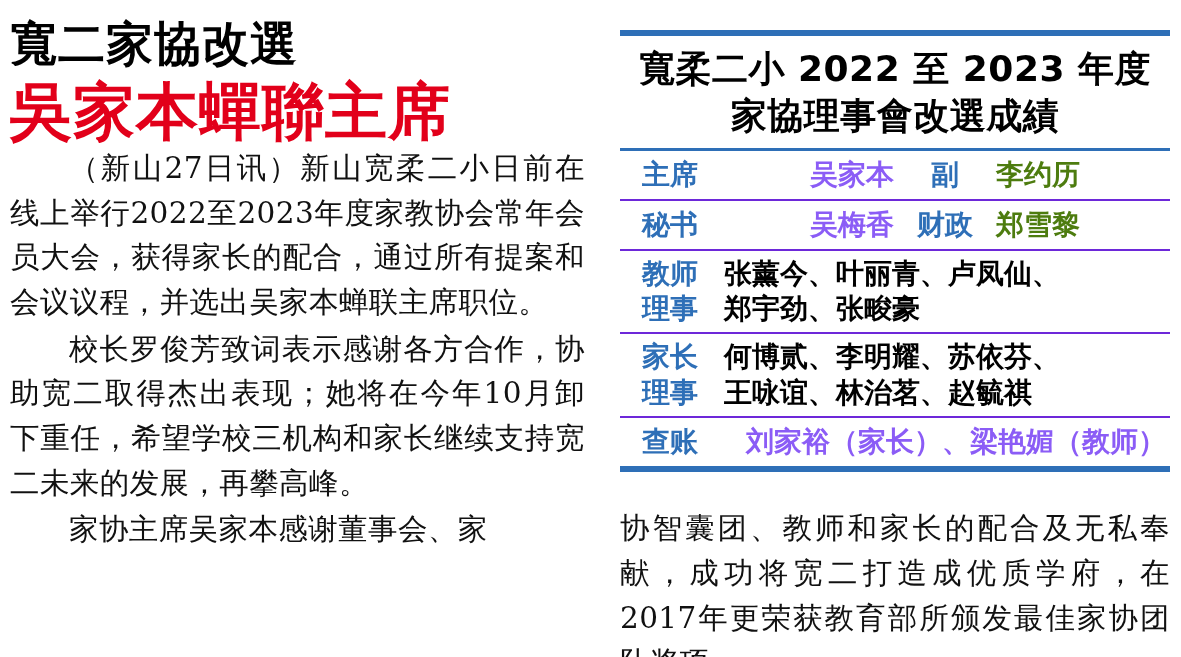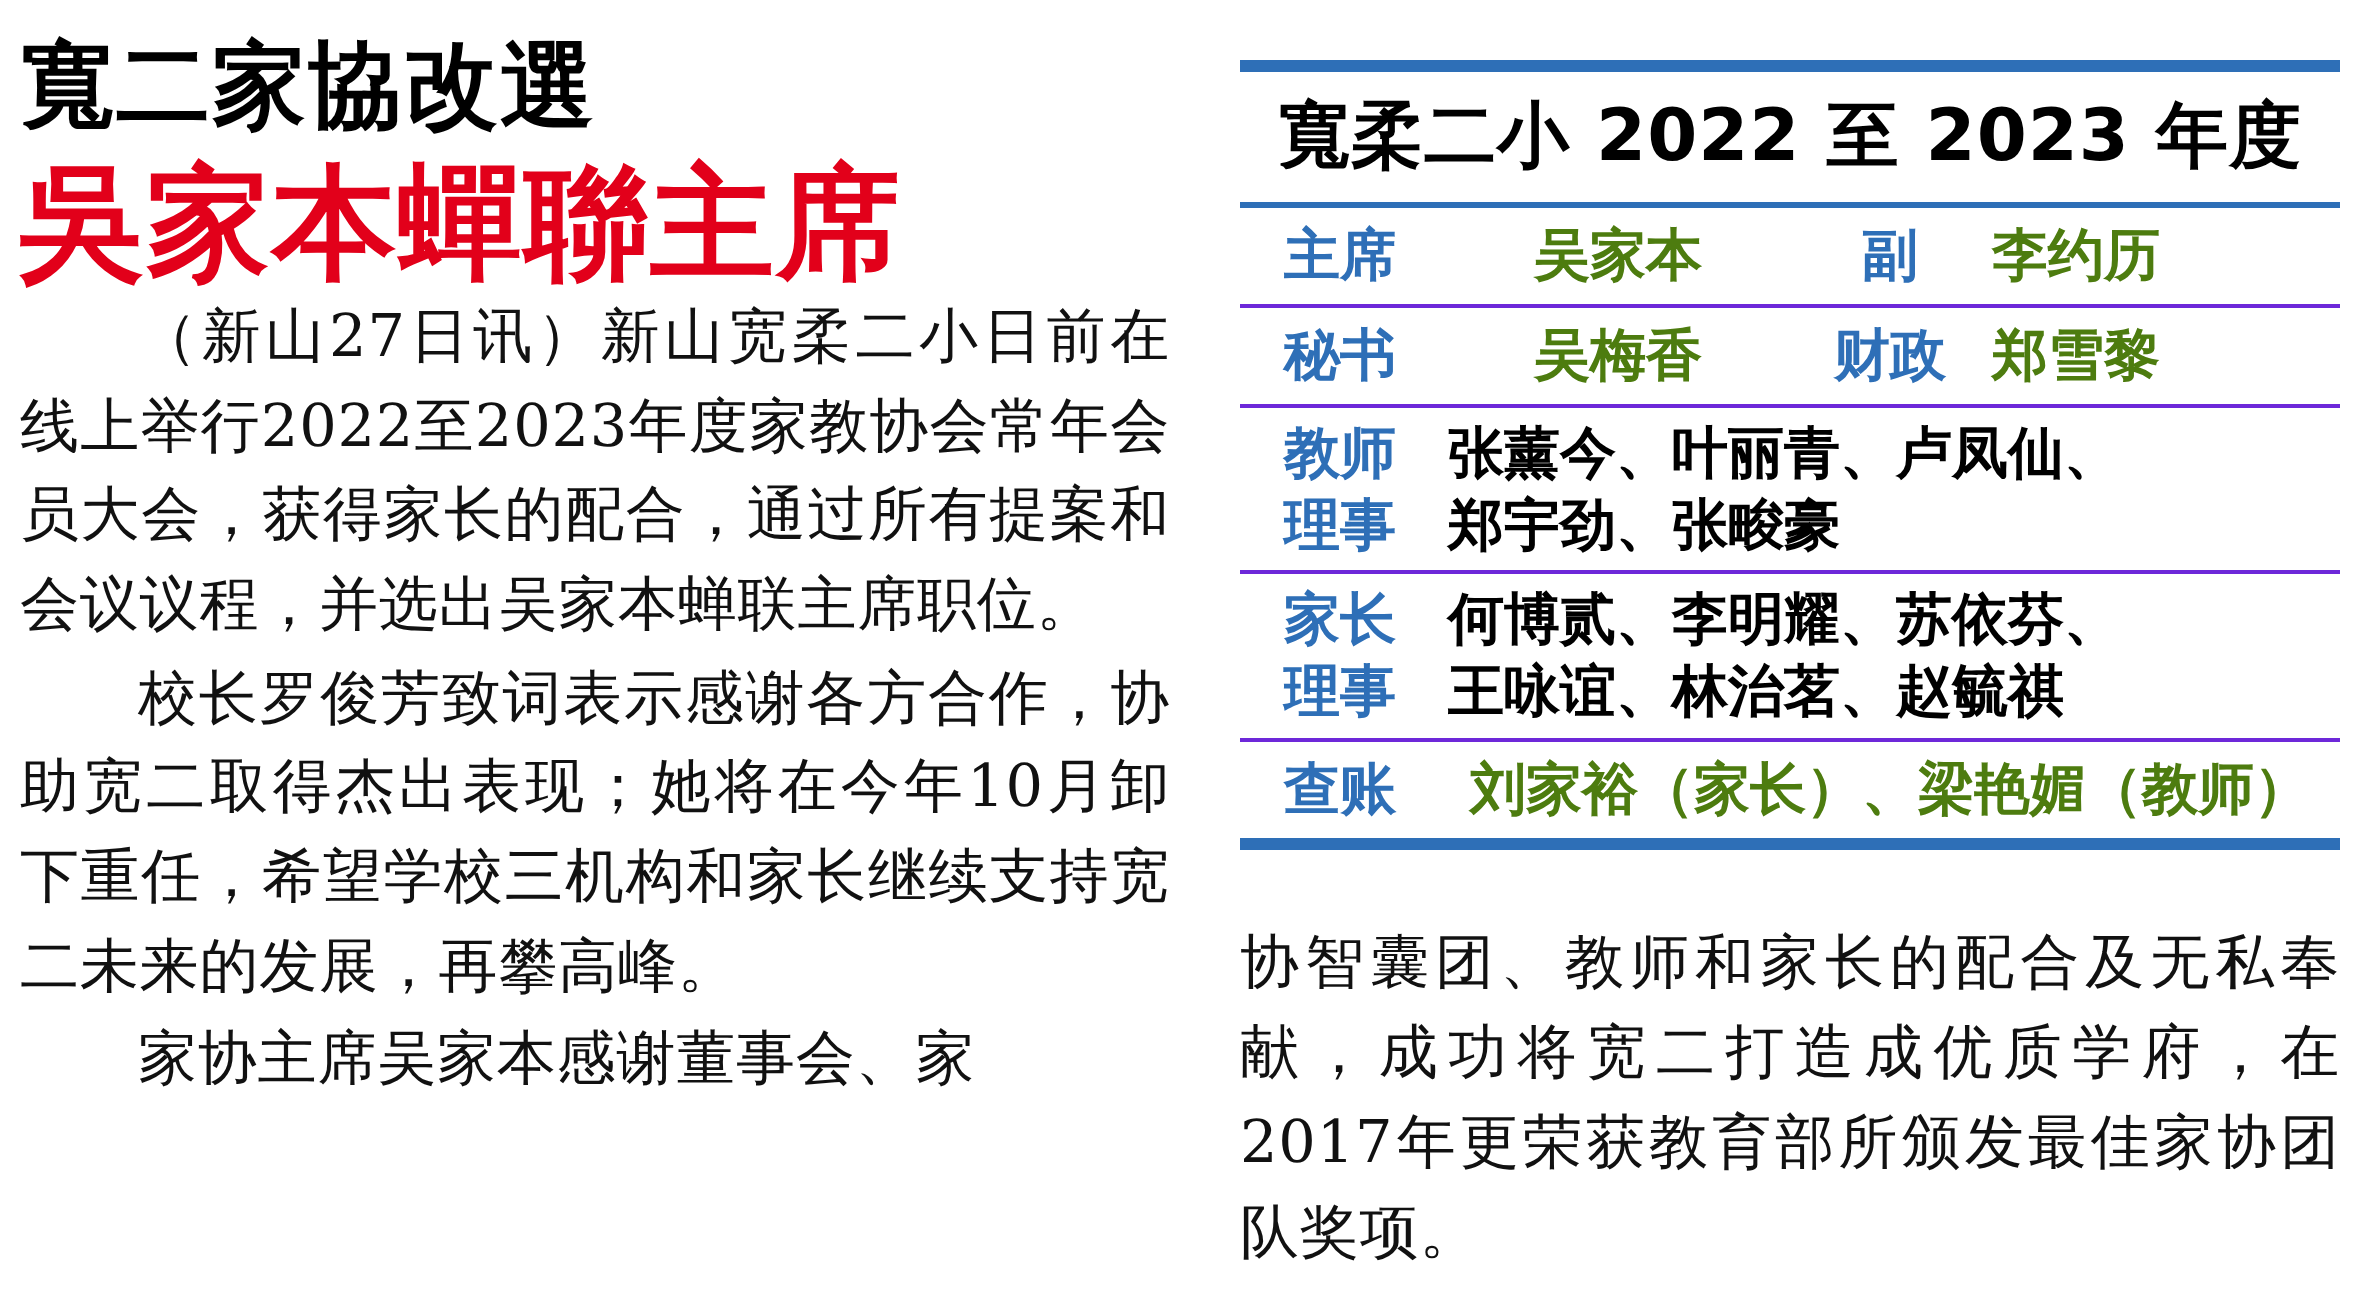--- a/index.html
+++ b/index.html
@@ -106,23 +106,23 @@
   }
   td.lbl {
     color: #2e6fb7;
     font-weight: bold;
     text-align: center;
     white-space: nowrap;
     width: 92px;
     font-family: Liberation Mono, monospace;
   }
   td.val {
-    color: #4d7c0f;
-    font-weight: bold;
-    text-align: center;
+    color: #8b5cf6;
+    font-weight: bold;
+    text-align: right;
     padding-left: 10px;
     white-space: nowrap;
   }
   td.lbl2 {
     color: #2e6fb7;
     font-weight: bold;
     text-align: center;
     white-space: nowrap;
     width: 86px;
   }
@@ -177,20 +177,21 @@
       <p>校长罗俊芳致词表示感谢各方合作，协助宽二取得杰出表现；她将在今年10月卸下重任，希望学校三机构和家长继续支持宽二未来的发展，再攀高峰。</p>
       <p>家协主席吴家本感谢董事会、家</p>
     </div>
   </div>
 
   <div class="right-col">
 
     <div class="table-box">
       <div class="table-title">
         <div>寬柔二小 2022 至 2023 年度</div>
+        <div>家協理事會改選成績</div>
       </div>
 
       <table class="result">
         <tbody>
           <tr class="first-row">
             <td class="lbl">主席</td>
             <td class="val">吴家本</td>
             <td class="lbl2">副</td>
             <td class="val2">李约历</td>
           </tr>

